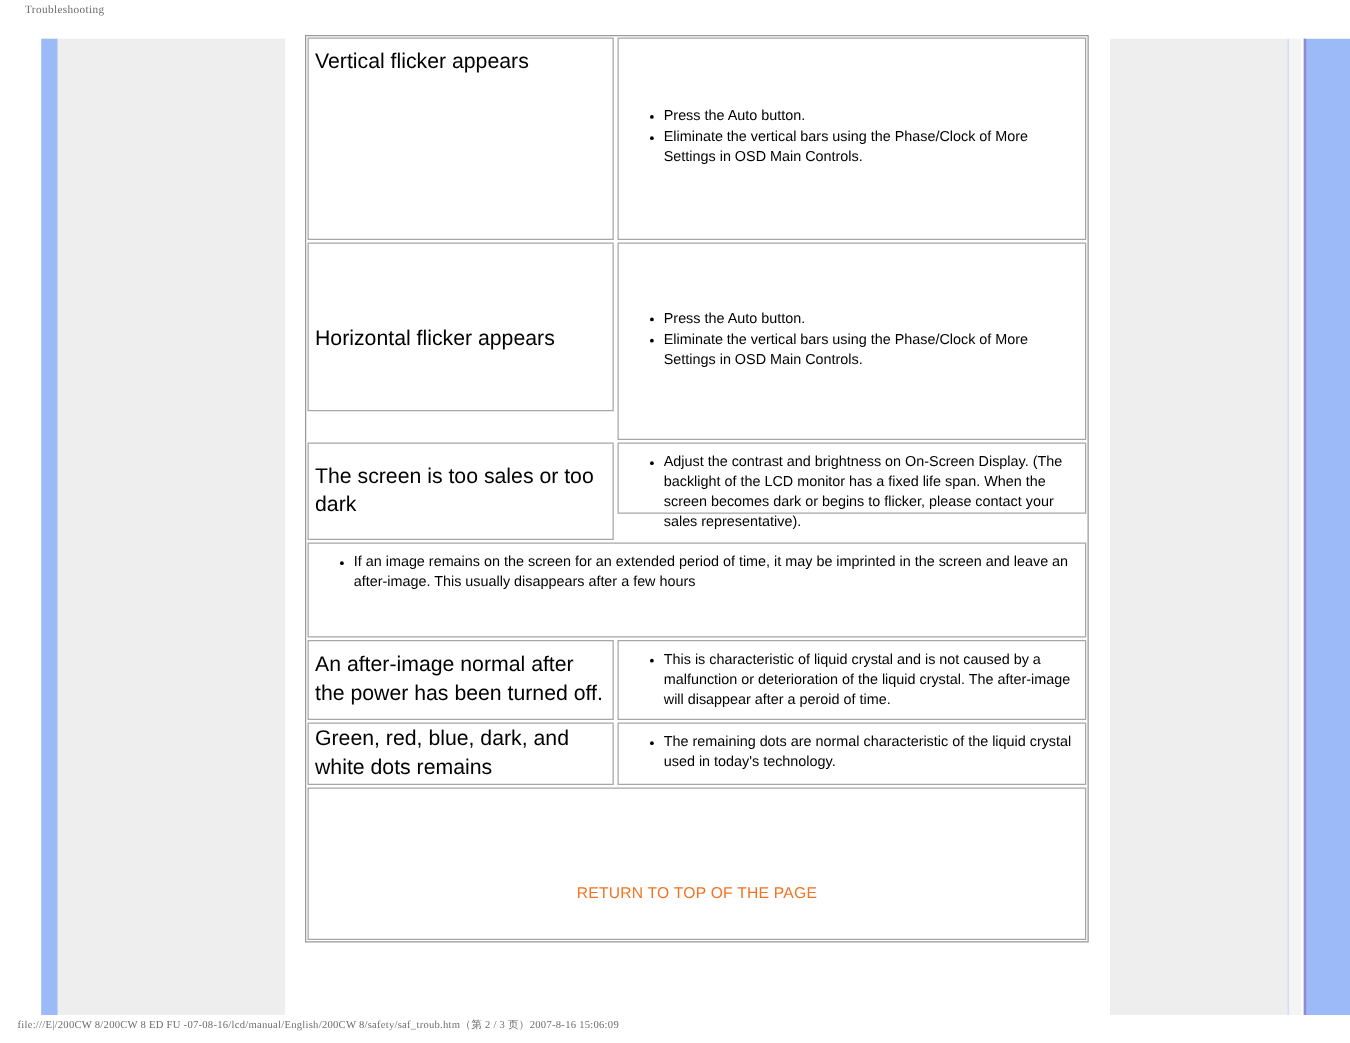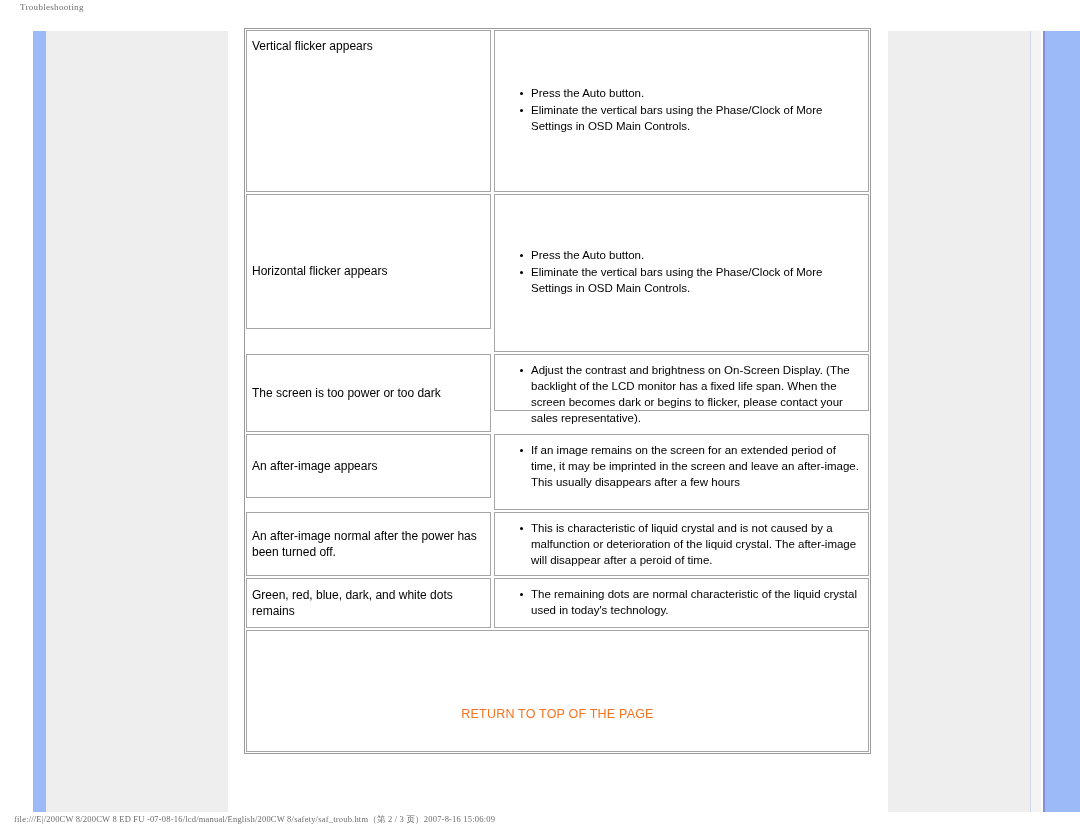--- a/index.html
+++ b/index.html
@@ -130,21 +130,21 @@
     display: flex;
     align-items: center;
     padding: 4px 8px 4px 16px;
   }
   .cell-solution.top-align {
     align-items: flex-start;
     padding-top: 8px;
   }
 
   .symptom-text {
-    font-size: 12px;
+    font-size: 17px;
     color: #000000;
     line-height: 1.35;
   }
 
   ul.solution-list {
     margin: 0;
     padding: 0 0 0 20px;
     list-style: none;
   }
   ul.solution-list li {
@@ -233,33 +233,30 @@
       <div class="cell cell-solution" style="height:158px;">
         <ul class="solution-list">
           <li>Press the Auto button.</li>
           <li>Eliminate the vertical bars using the Phase/Clock of More Settings in OSD Main Controls.</li>
         </ul>
       </div>
     </div>
 
     <div class="trow">
       <div class="cell cell-symptom" style="height:78px;">
-        <span class="symptom-text">The screen is too power or too dark</span>
+        <span class="symptom-text">The screen is too sales or too dark</span>
       </div>
       <div class="cell cell-solution top-align" style="height:57px;">
         <ul class="solution-list">
           <li>Adjust the contrast and brightness on On-Screen Display. (The backlight of the LCD monitor has a fixed life span. When the screen becomes dark or begins to flicker, please contact your sales representative).</li>
         </ul>
       </div>
     </div>
 
     <div class="trow">
-      <div class="cell cell-symptom" style="height:64px;">
-        <span class="symptom-text">An after-image appears</span>
-      </div>
       <div class="cell cell-solution top-align" style="height:76px;">
         <ul class="solution-list">
           <li>If an image remains on the screen for an extended period of time, it may be imprinted in the screen and leave an after-image. This usually disappears after a few hours</li>
         </ul>
       </div>
     </div>
 
     <div class="trow">
       <div class="cell cell-symptom" style="height:64px;">
         <span class="symptom-text">An after-image normal after the power has been turned off.</span>

